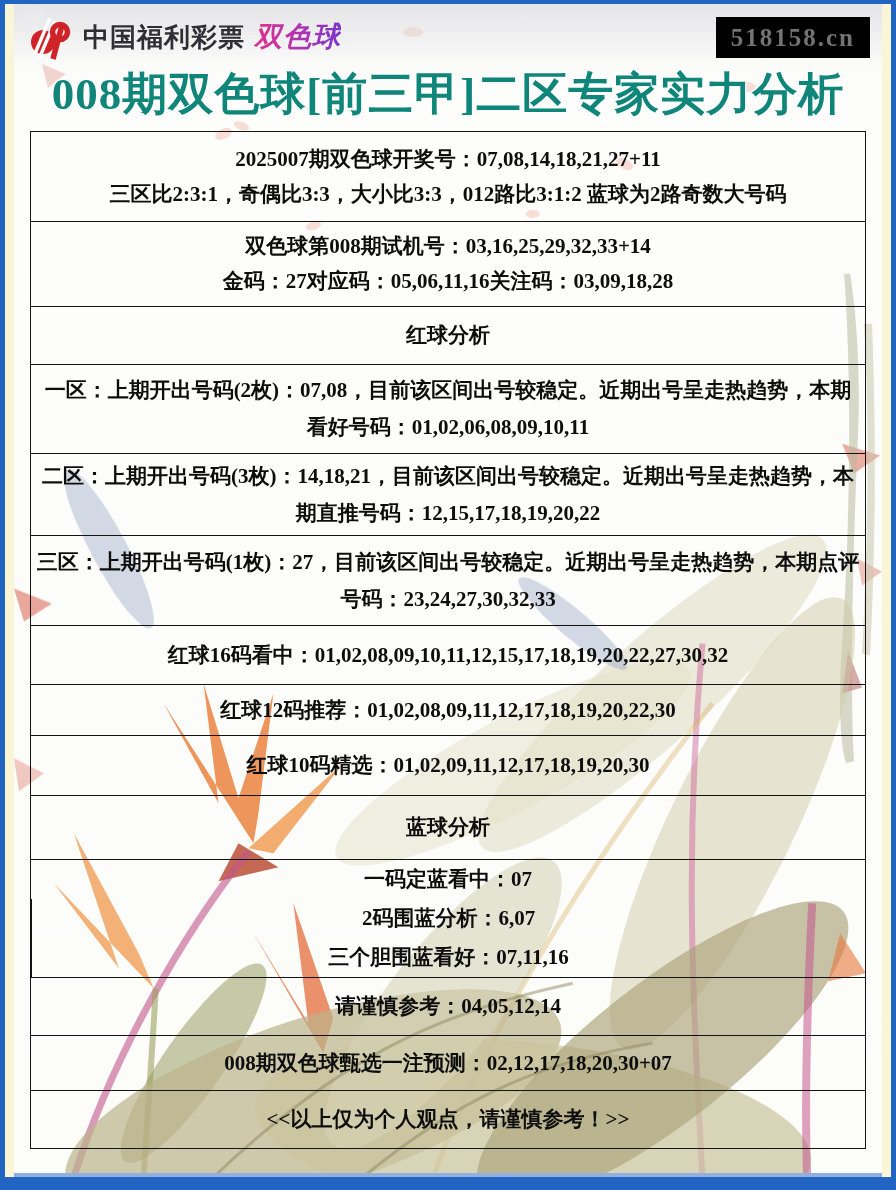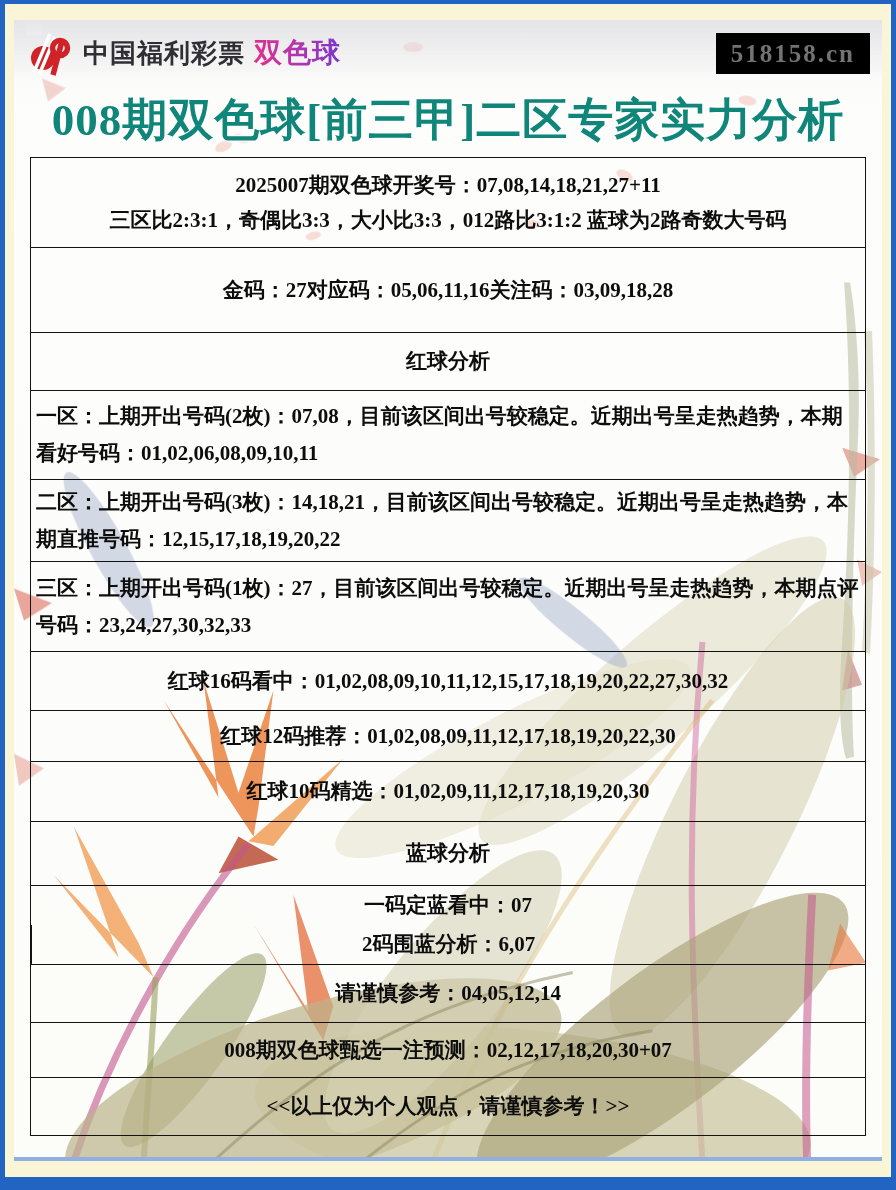--- a/index.html
+++ b/index.html
@@ -5,21 +5,21 @@
   * { margin:0; padding:0; box-sizing:border-box; }
   html,body { width:896px; }
   body { font-family:"Liberation Serif","DejaVu Serif",serif; }
 
   .page{
     position:relative; width:896px; height:1190px;
     background:#faf5d6;
     border:4px solid #2264c2;
     border-left-width:5px; border-right-width:5px;
     border-bottom-width:13px;
-    padding:16px 9px;
+    padding:0 9px;
     overflow:hidden;
   }
   .content{
     position:relative; height:100%;
     background:linear-gradient(180deg,#f6f6f6 0,#fdfdfc 90px,#fcfcf9 100%);
     overflow:hidden;
   }
   .bg-art{ position:absolute; inset:0; width:100%; height:100%; z-index:0; pointer-events:none; }
 
   .corner-chip{ position:absolute; left:12px; top:2px; width:16px; height:13px; background:#fff; z-index:2; }
@@ -30,54 +30,54 @@
     padding:8px 12px 0 14px;
     background:linear-gradient(180deg, rgba(226,226,229,.85), rgba(252,252,252,0));
   }
   .logo{ display:flex; align-items:center; gap:9px; }
   .brand-dark{
     font-family:"Liberation Sans","DejaVu Sans",sans-serif;
     font-weight:bold; font-size:26px; color:#2e2e34; letter-spacing:1px;
   }
   .brand-accent{
     font-family:"Liberation Sans","DejaVu Sans",sans-serif;
-    font-weight:bold; font-size:28px; letter-spacing:1px;
+    font-weight:bold; font-style:italic; font-size:28px; letter-spacing:1px;
     color:#b02fa5;
     background-image:linear-gradient(90deg,#e0318e 0%,#a834b4 60%,#7a36c9 100%);
     -webkit-background-clip:text; background-clip:text; -webkit-text-fill-color:transparent;
   }
   .site-badge{
     background:#000; color:#737373;
     font-weight:bold; font-size:25px; line-height:1;
     padding:8px 15px; letter-spacing:2px;
   }
 
   .page-title{
     position:relative; z-index:2;
     text-align:center;
     font-weight:bold; font-size:45px; line-height:1.25; letter-spacing:1px;
     color:#0f8679;
     text-shadow:1px 1px 0 #fff, -1px -1px 0 rgba(255,255,255,.8), 0 0 4px rgba(255,255,255,.9);
-    margin:14px 0 9px;
+    margin:4px 0 9px;
   }
 
   .tbl{
     position:relative; z-index:2;
     margin:0 16px;
     border:1px solid #131313;
   }
   .row{
     border-top:1px solid #131313;
     display:flex; flex-direction:column; align-items:center; justify-content:center;
     text-align:center;
     font-weight:bold; font-size:21px; line-height:35px; color:#0d0d0d;
     padding:2px 8px;
   }
   .row:first-child{ border-top:none; }
-  .row.align-left{ align-items:flex-start; text-align:left; padding:2px 5px; line-height:37px; }
+  .row.align-left{ align-items:flex-start; text-align:center; padding:2px 5px; line-height:37px; }
   .row.cols{ flex-direction:column; align-items:stretch; padding:0; }
   .cell{ flex:1; display:flex; align-items:center; justify-content:center; padding:2px 6px; }
   .cell + .cell{ border-left:1px solid #131313; }
 
   .bottom-accent{ position:absolute; left:0; right:0; bottom:0; height:4px; background:#8fb0e0; z-index:3; }
 </style>
 </head>
 <body>
 
 <div class="page">
@@ -168,20 +168,21 @@
     <h1 class="page-title">008期双色球[前三甲]二区专家实力分析</h1>
 
     <div class="tbl">
 
       <div class="row" style="min-height:89px">
         <div>2025007期双色球开奖号：07,08,14,18,21,27+11</div>
         <div>三区比2:3:1，奇偶比3:3，大小比3:3，012路比3:1:2 蓝球为2路奇数大号码</div>
       </div>
 
       <div class="row" style="min-height:85px">
+        <div>双色球第008期试机号：03,16,25,29,32,33+14</div>
         <div>金码：27对应码：05,06,11,16关注码：03,09,18,28</div>
       </div>
 
       <div class="row" style="min-height:58px">红球分析</div>
 
       <div class="row align-left" style="min-height:89px">一区：上期开出号码(2枚)：07,08，目前该区间出号较稳定。近期出号呈走热趋势，本期看好号码：01,02,06,08,09,10,11</div>
 
       <div class="row align-left" style="min-height:82px">二区：上期开出号码(3枚)：14,18,21，目前该区间出号较稳定。近期出号呈走热趋势，本期直推号码：12,15,17,18,19,20,22</div>
 
       <div class="row align-left" style="min-height:90px">三区：上期开出号码(1枚)：27，目前该区间出号较稳定。近期出号呈走热趋势，本期点评号码：23,24,27,30,32,33</div>
@@ -191,20 +192,21 @@
 
       <div class="row" style="min-height:51px">红球12码推荐：01,02,08,09,11,12,17,18,19,20,22,30</div>
 
       <div class="row" style="min-height:60px">红球10码精选：01,02,09,11,12,17,18,19,20,30</div>
 
       <div class="row" style="min-height:64px">蓝球分析</div>
 
       <div class="row cols" style="min-height:55px">
         <div class="cell">一码定蓝看中：07</div>
         <div class="cell">2码围蓝分析：6,07</div>
+        <div class="cell">三个胆围蓝看好：07,11,16</div>
       </div>
 
       <div class="row" style="min-height:58px">请谨慎参考：04,05,12,14</div>
 
       <div class="row" style="min-height:55px">008期双色球甄选一注预测：02,12,17,18,20,30+07</div>
 
       <div class="row" style="min-height:58px">&lt;&lt;以上仅为个人观点，请谨慎参考！&gt;&gt;</div>
 
     </div>
 

